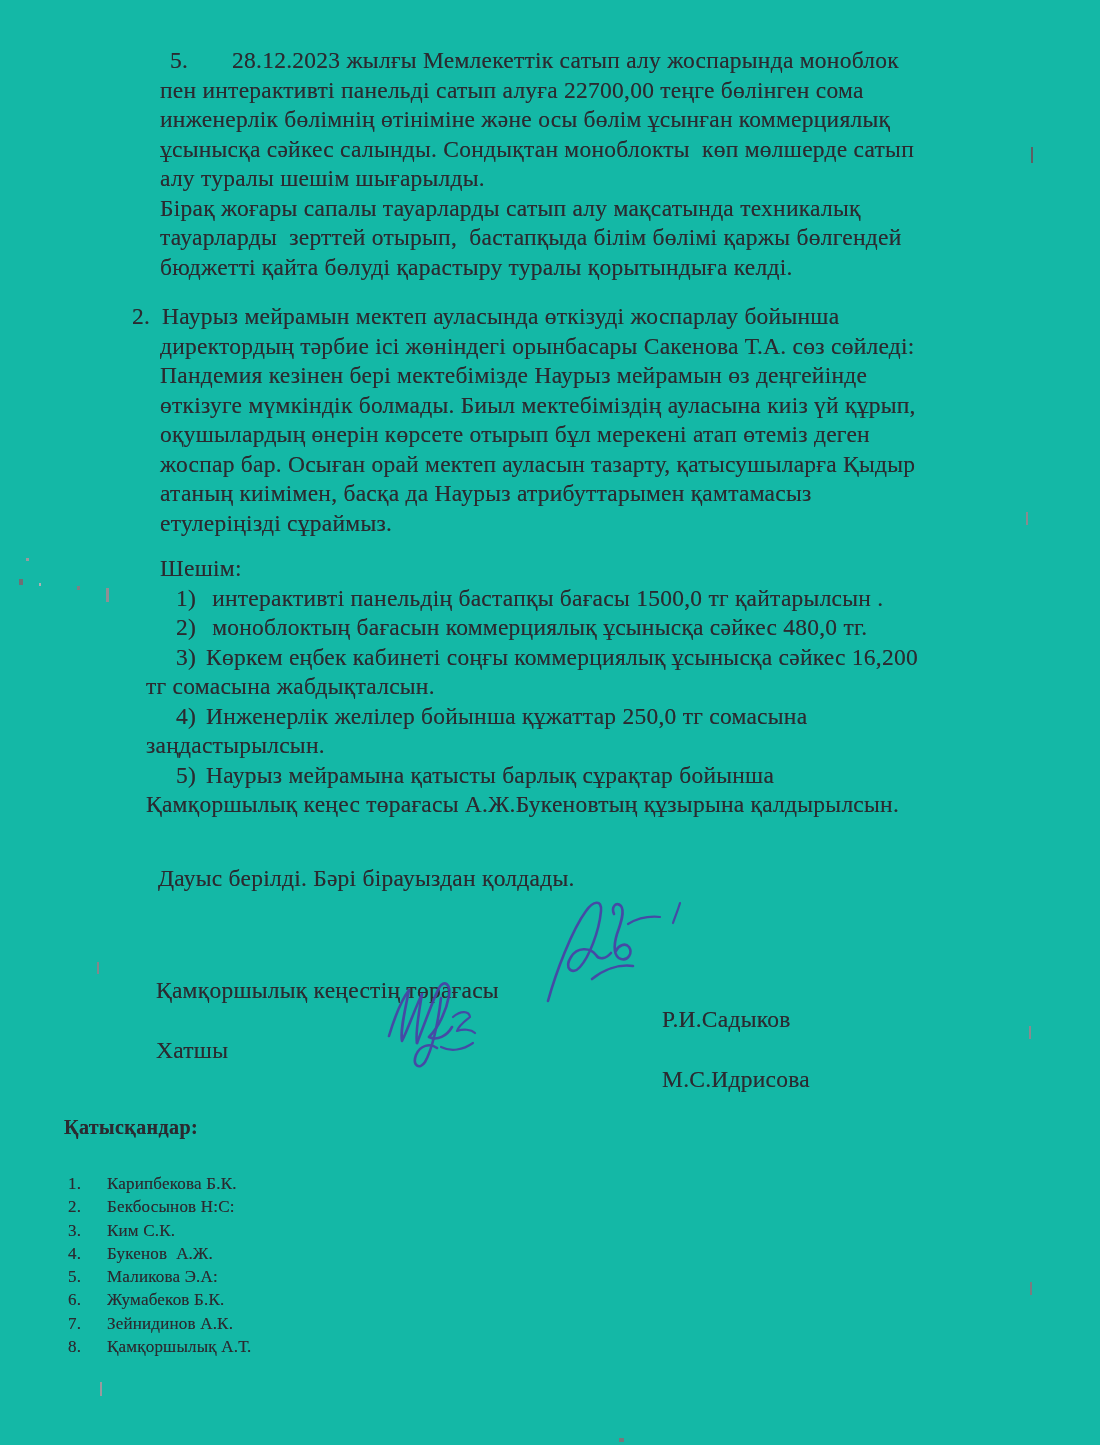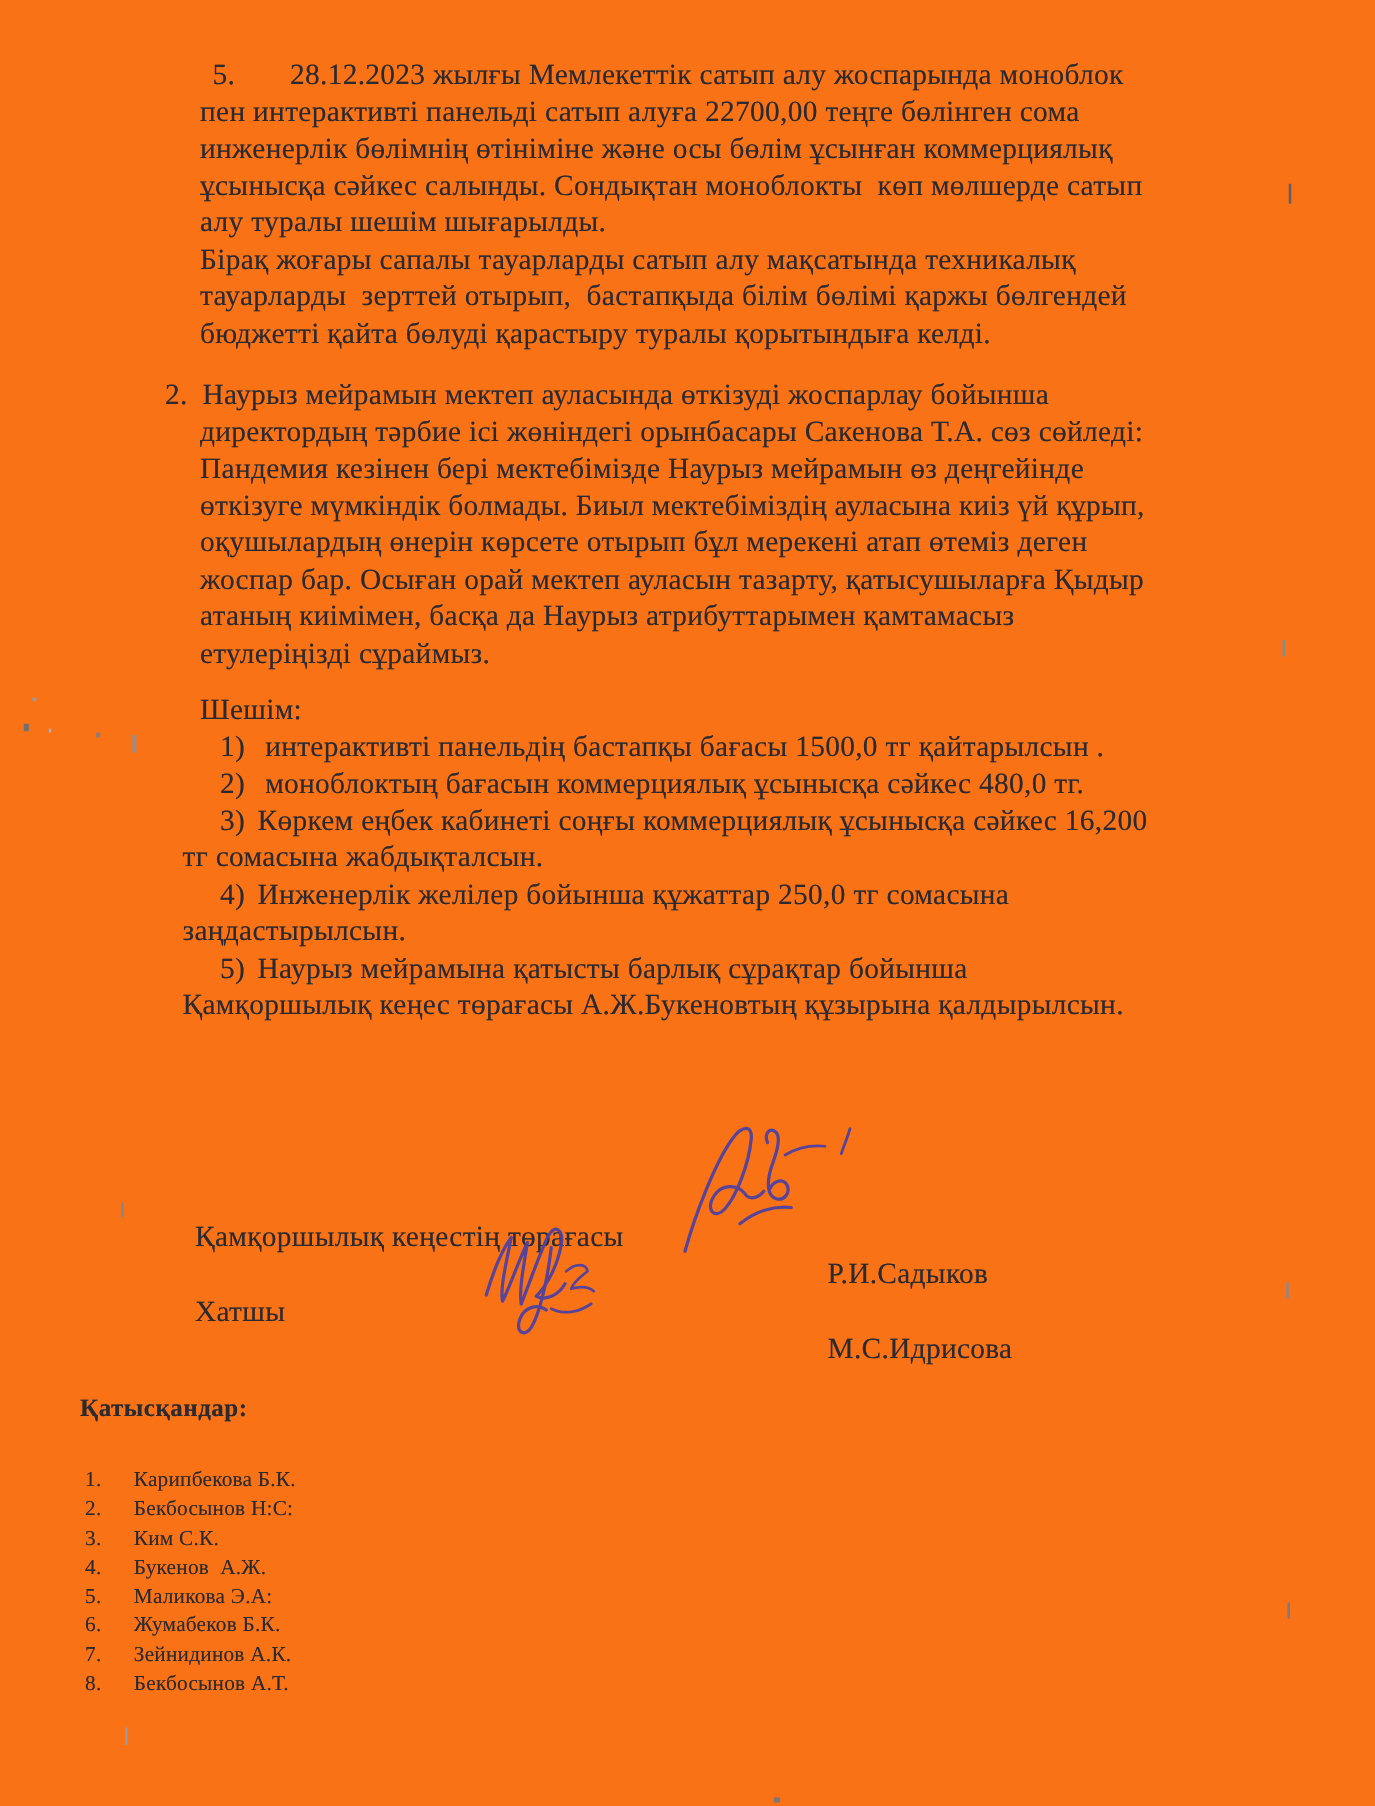--- a/index.html
+++ b/index.html
@@ -1,17 +1,17 @@
 <!DOCTYPE html>
 <html><head>
 <meta charset="utf-8">
 <style>
   html,body{margin:0;padding:0;background:#ffffff;}
   .sheet{
-    position:relative;width:1100px;height:1445px;background:#f97316;
+    position:relative;width:1100px;height:1445px;background:#14b8a6;
     font-family:"Liberation Serif","DejaVu Serif",serif;
     color:#2b2a30;overflow:hidden;
   }
   .line{
     white-space:pre;font-size:23.5px;line-height:29.5px;letter-spacing:.25px;
     text-shadow:0 0 .5px rgba(43,42,48,.5);
   }
   #body{position:absolute;left:160px;top:46px;width:905px;}
   .num5{display:inline-block;width:72px;text-indent:10px;}
   #item2{margin-top:20px;}
@@ -102,20 +102,21 @@
             <div class="line d-first"><span class="d-label">5)</span><span>Наурыз мейрамына қатысты барлық сұрақтар бойынша</span></div>
             <div>
               <div class="line d-cont">Қамқоршылық кеңес төрағасы А.Ж.Букеновтың құзырына қалдырылсын.</div>
             </div>
           </div>
         </div>
     </section>
 
   </div>
 
+  <div id="vote" class="line">Дауыс берілді. Бәрі бірауыздан қолдады.</div>
 
   <div id="sig1" class="sig-row line">
     <span class="role">Қамқоршылық кеңестің төрағасы</span>
     <span class="name">Р.И.Садыков</span>
   </div>
 
   <div id="sig2" class="sig-row line">
     <span class="role">Хатшы</span>
     <span class="name">М.С.Идрисова</span>
   </div>
@@ -131,21 +132,21 @@
       <div class="p-item"><span class="p-num">3.</span><span>Ким С.К.</span></div>
 
       <div class="p-item"><span class="p-num">4.</span><span>Букенов  А.Ж.</span></div>
 
       <div class="p-item"><span class="p-num">5.</span><span>Маликова Э.А:</span></div>
 
       <div class="p-item"><span class="p-num">6.</span><span>Жумабеков Б.К.</span></div>
 
       <div class="p-item"><span class="p-num">7.</span><span>Зейнидинов А.К.</span></div>
 
-      <div class="p-item"><span class="p-num">8.</span><span>Бекбосынов А.Т.</span></div>
+      <div class="p-item"><span class="p-num">8.</span><span>Қамқоршылық А.Т.</span></div>
     </div>
 
   <svg id="ink" width="1100" height="1445" viewBox="0 0 1100 1445">
     <g fill="none" stroke-linecap="round" stroke-linejoin="round" stroke-width="2.6" opacity="0.92">
       <path d="M 548 1001 C 556 972, 572 930, 586 911 C 593 901, 602 899, 601 911 C 599 932, 589 957, 580 967 C 572 976, 564 968, 571 957 C 577 947, 590 947, 596 955 C 599 960, 606 959, 611 953" stroke="#4a41a5"></path>
       <path d="M 614 914 C 611 907, 616 901, 621 906 C 625 911, 621 923, 617 934 C 613 947, 614 957, 621 959 C 628 961, 633 953, 629 947 C 625 942, 618 946, 616 951" stroke="#4a41a5"></path>
       <path d="M 592 979 C 603 970, 618 964, 633 966" stroke="#4a41a5"></path>
       <path d="M 628 924 C 638 918, 650 916, 660 917" stroke-width="2.2" stroke="#4a41a5"></path>
       <path d="M 680 903 C 678 910, 675 917, 673 923" stroke-width="2.2" stroke="#4a41a5"></path>
     </g>

